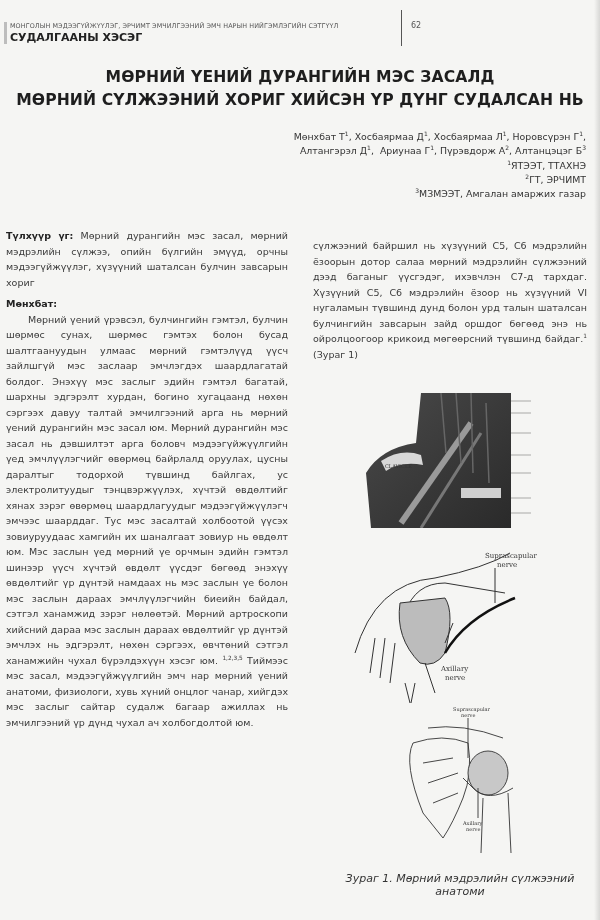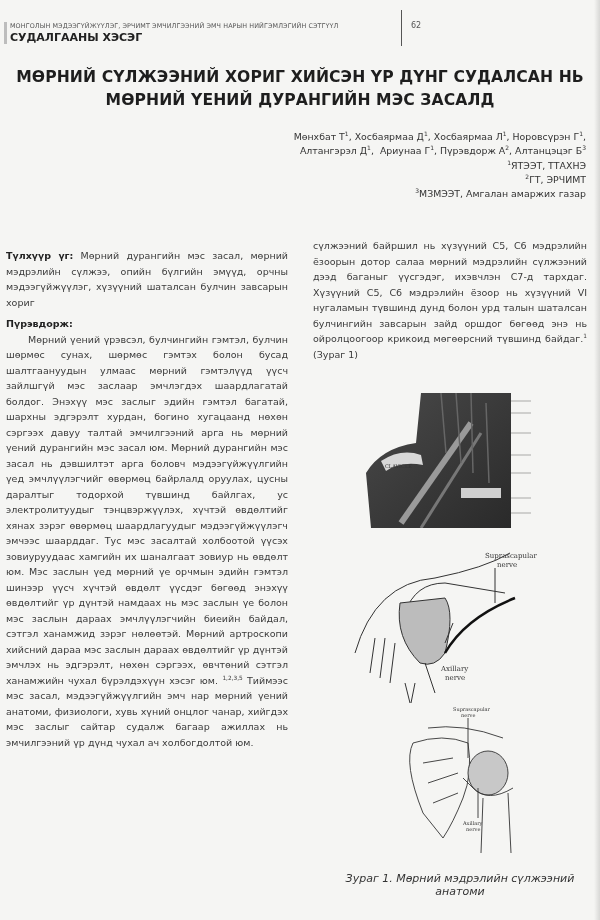--- a/index.html
+++ b/index.html
@@ -37,21 +37,21 @@
   }
   .authors {
     position: absolute; top: 130px; right: 14px; width: 470px; text-align: right;
     font-size: 9.4px; line-height: 14.3px; color: #333;
   }
   .authors sup { font-size: 6px; vertical-align: 4px; line-height: 0; }
   .col {
     position: absolute; font-size: 9.5px; line-height: 15.5px; color: #3a3a3a;
     text-align: justify;
   }
-  .col-left { top: 248px; left: 6px; width: 282px; }
+  .col-left { top: 228px; left: 6px; width: 282px; }
   .col-right { top: 238px; left: 313px; width: 274px; }
   .kw-label { font-weight: bold; color: #222; }
   .section-heading { font-weight: bold; color: #222; margin-top: 6px; }
   .para { text-indent: 22px; margin: 0; }
   .para.noindent { text-indent: 0; }
   sup.ref { font-size: 5.8px; vertical-align: 4px; line-height: 0; }
   .figure-1 {
     position: absolute; left: 345px; top: 393px; width: 240px;
   }
   .fig-top {
@@ -71,22 +71,22 @@
 <div class="page-edge"></div>
 
 <div class="running-header">
   <div class="journal-name">МОНГОЛЫН МЭДЭЭГҮЙЖҮҮЛЭГ, ЭРЧИМТ ЭМЧИЛГЭЭНИЙ ЭМЧ НАРЫН НИЙГЭМЛЭГИЙН СЭТГҮҮЛ</div>
   <div class="section-name">СУДАЛГААНЫ ХЭСЭГ</div>
 </div>
 <div class="header-divider"></div>
 <div class="page-number">62</div>
 
 <div class="title">
+  <div>МӨРНИЙ ҮЕНИЙ ДУРАНГИЙН МЭС ЗАСАЛД</div>
   <div>МӨРНИЙ СҮЛЖЭЭНИЙ ХОРИГ ХИЙСЭН ҮР ДҮНГ СУДАЛСАН НЬ</div>
-  <div>МӨРНИЙ ҮЕНИЙ ДУРАНГИЙН МЭС ЗАСАЛД</div>
 </div>
 
 <div class="authors">
   <div>
     <span>Мөнхбат Т</span><sup>1</sup>,
     <span>Хосбаярмаа Д</span><sup>1</sup>,
     <span>Хосбаярмаа Л</span><sup>1</sup>,
     <span>Норовсүрэн Г</span><sup>1</sup>,
   </div>
   <div>
@@ -98,21 +98,21 @@
   <div><sup>1</sup><span>ЯТЭЭТ, ТТАХНЭ</span></div>
   <div><sup>2</sup><span>ГТ, ЭРЧИМТ</span></div>
   <div><sup>3</sup><span>МЗМЭЭТ, Амгалан амаржих газар</span></div>
 </div>
 
 <div class="col col-left">
   <p class="para noindent">
     <span class="kw-label">Түлхүүр үг:</span>
     <span>Мөрний дурангийн мэс засал, мөрний мэдрэлийн сүлжээ, опийн бүлгийн эмүүд, орчны мэдээгүйжүүлэг, хүзүүний шаталсан булчин завсарын хориг</span>
   </p>
-  <div class="section-heading">Пүрэвдорж:</div>
+  <div class="section-heading">Мөнхбат:</div>
   <p class="para">
     <span>Мөрний үений үрэвсэл, булчингийн гэмтэл, булчин шөрмөс сунах, шөрмөс гэмтэх болон бусад шалтгаануудын улмаас мөрний гэмтэлүүд үүсч зайлшгүй мэс заслаар эмчлэгдэх шаардлагатай болдог. Энэхүү мэс заслыг эдийн гэмтэл багатай, шархны эдгэрэлт хурдан, богино хугацаанд нөхөн сэргээх давуу талтай эмчилгээний арга нь мөрний үений дурангийн мэс засал юм. Мөрний дурангийн мэс засал нь дэвшилтэт арга боловч мэдээгүйжүүлгийн үед эмчлүүлэгчийг өвөрмөц байрлалд оруулах, цусны даралтыг тодорхой түвшинд байлгах, ус электролитуудыг тэнцвэржүүлэх, хүчтэй өвдөлтийг хянах зэрэг өвөрмөц шаардлагуудыг мэдээгүйжүүлэгч эмчээс шаарддаг. Тус мэс засалтай холбоотой үүсэх зовиуруудаас хамгийн их шаналгаат зовиур нь өвдөлт юм. Мэс заслын үед мөрний үе орчмын эдийн гэмтэл шинээр үүсч хүчтэй өвдөлт үүсдэг бөгөөд энэхүү өвдөлтийг үр дүнтэй намдаах нь мэс заслын үе болон мэс заслын дараах эмчлүүлэгчийн биеийн байдал, сэтгэл ханамжид зэрэг нөлөөтэй. Мөрний артроскопи хийсний дараа мэс заслын дараах өвдөлтийг үр дүнтэй эмчлэх нь эдгэрэлт, нөхөн сэргээх, өвчтөний сэтгэл ханамжийн чухал бүрэлдэхүүн хэсэг юм.</span>
     <sup class="ref">1,2,3,5</sup>
     <span>Тиймээс мэс засал, мэдээгүйжүүлгийн эмч нар мөрний үений анатоми, физиологи, хувь хүний онцлог чанар, хийгдэх мэс заслыг сайтар судалж багаар ажиллах нь эмчилгээний үр дүнд чухал ач холбогдолтой юм.</span>
   </p>
 </div>
 
 <div class="col col-right">
   <p class="para noindent">
     <span>сүлжээний байршил нь хүзүүний C5, C6 мэдрэлийн ёзоорын дотор салаа мөрний мэдрэлийн сүлжээний дээд баганыг үүсгэдэг, ихэвчлэн C7-д тархдаг. Хүзүүний C5, C6 мэдрэлийн ёзоор нь хүзүүний VI нугаламын түвшинд дунд болон урд талын шаталсан булчингийн завсарын зайд оршдог бөгөөд энэ нь ойролцоогоор крикоид мөгөөрсний түвшинд байдаг.</span><sup class="ref">1</sup>

